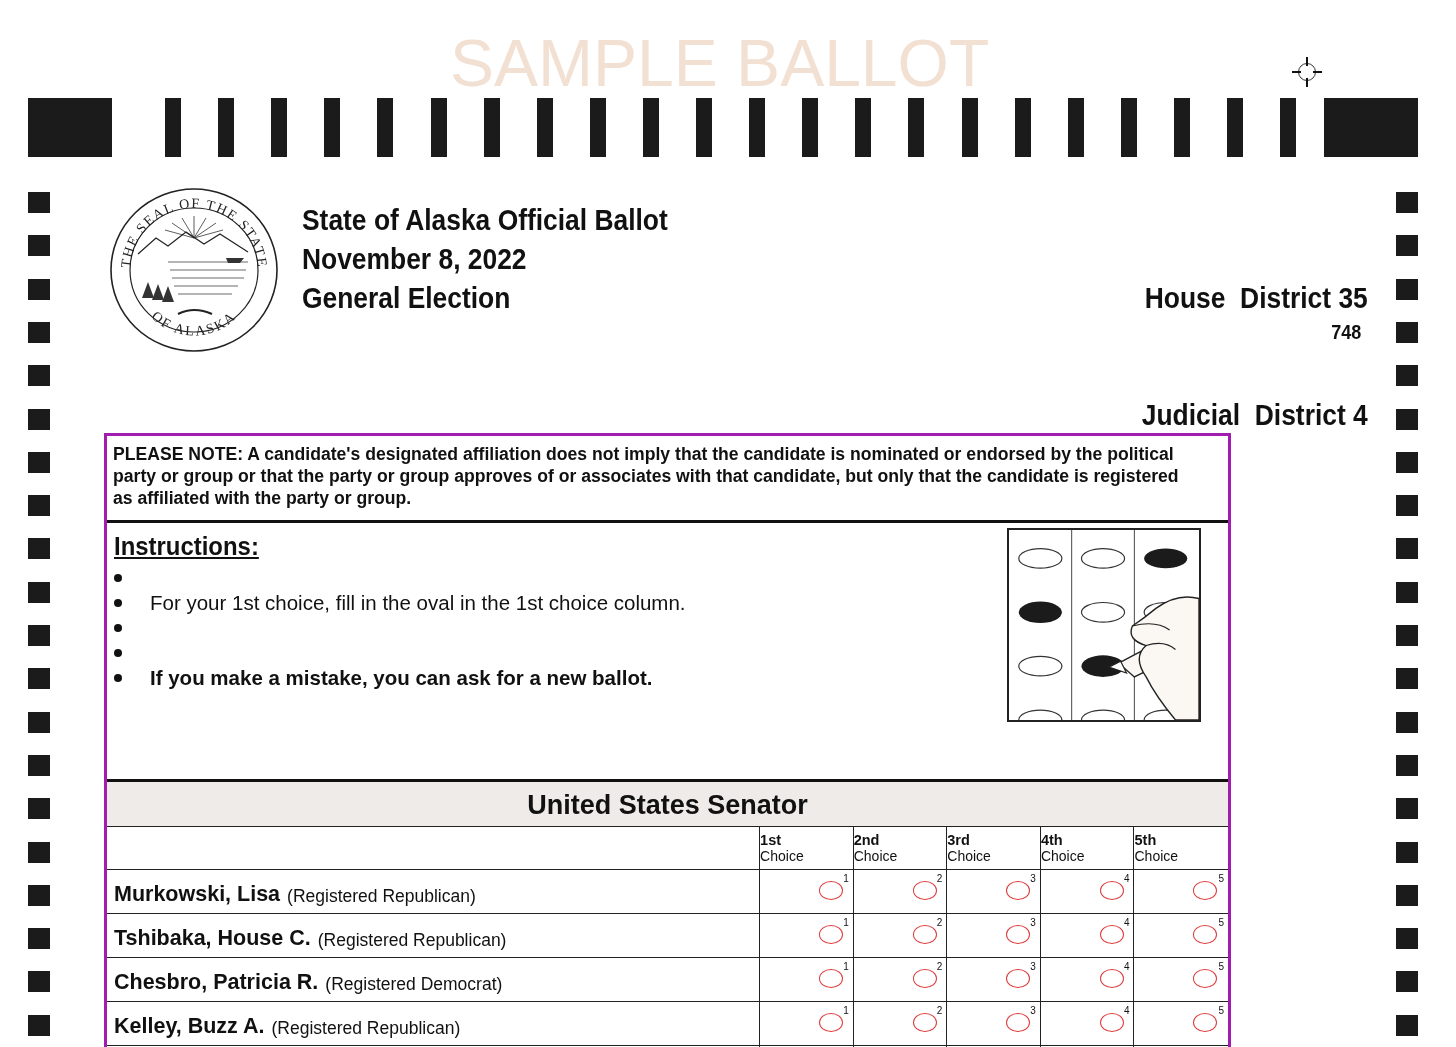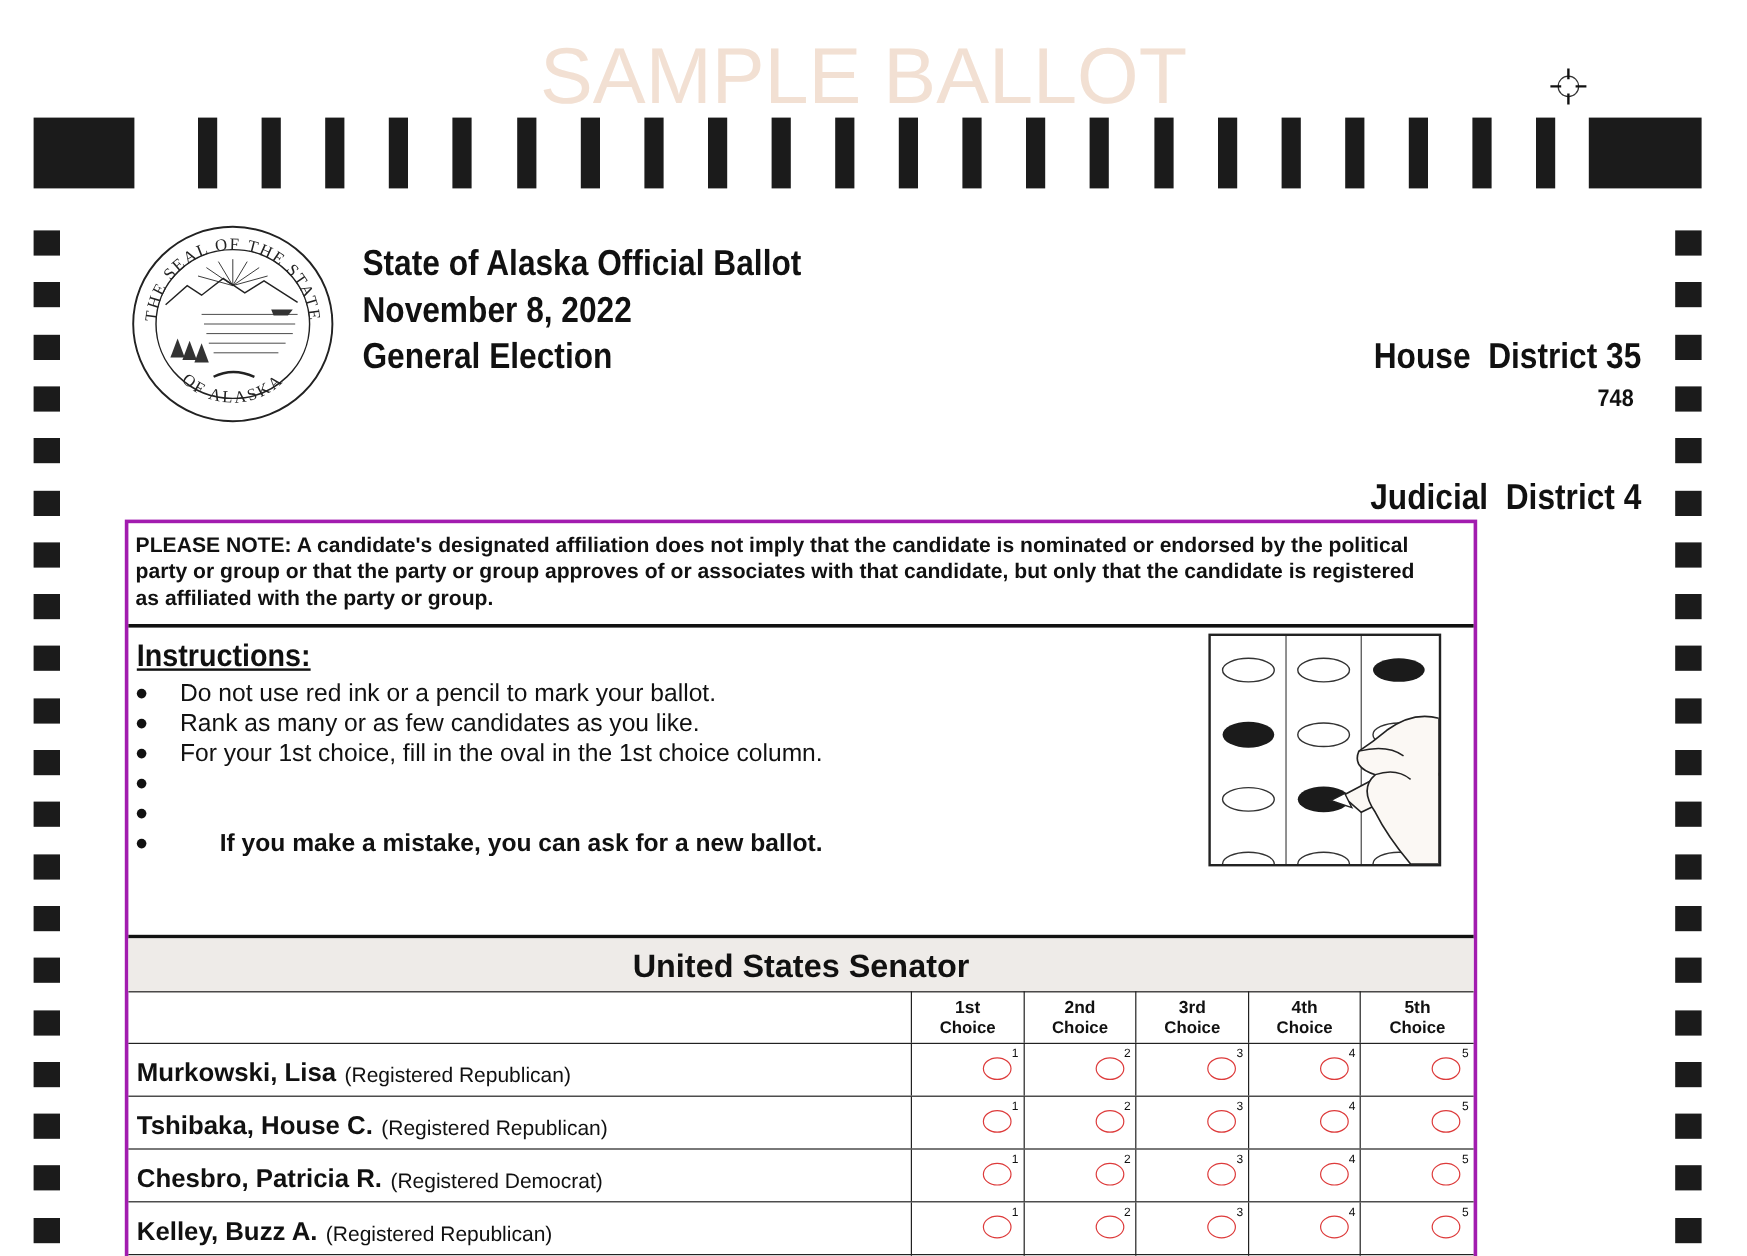--- a/index.html
+++ b/index.html
@@ -14,33 +14,33 @@
   .hdr-title { left:302px; top:200px; font-size:30px; font-weight:bold; line-height:39px; transform:scaleX(0.88); transform-origin:left top; white-space:nowrap; }
   .hdr-district { right:88px; top:200px; font-size:30px; font-weight:bold; line-height:39px; text-align:right; transform:scaleX(0.88); transform-origin:right top; white-space:pre; }
   .ballot-no { right:95px; top:321px; font-size:20px; font-weight:bold; transform:scaleX(0.9); transform-origin:right top; }
   .frame { left:104px; top:395px; width:1127px; height:650px; border:3px solid #a21caf; box-sizing:border-box;margin-top:38px; }
   .note { position:absolute; left:0; top:0; right:0; height:87px; border-bottom:3px solid #111; padding:7px 6px 0 6px; box-sizing:border-box; font-size:17.6px; font-weight:bold; line-height:22px; }
   .instr { position:absolute; left:0; top:87px; right:0; height:259px; border-bottom:3px solid #111; box-sizing:border-box; }
   .instr h2 { margin:0; position:absolute; left:7px; top:8px; font-size:26px; font-weight:bold; text-decoration:underline; transform:scaleX(0.92); transform-origin:left top; }
   .instr ul { list-style:none; margin:0; padding:0; position:absolute; left:5px; top:42px; }
   .instr li { font-size:20.5px; line-height:25px; height:25px; position:relative; padding-left:38px; white-space:nowrap; }
   .instr li .dot { position:absolute; left:2px; top:9px; width:8px; height:8px; border-radius:50%; background:#111; }
-  .instr li.bold { font-weight:bold;text-align:right; }
+  .instr li.bold { font-weight:bold; }
   .example { position:absolute; left:900px; top:5px; width:194px; height:194px; border:2px solid #222; box-sizing:border-box; background:#fff; overflow:hidden; }
   .contest-title { position:absolute; left:0; right:0; top:346px; height:44px; background:#eeebe8; border-bottom:1px solid #222; text-align:center; font-size:27px; font-weight:bold; line-height:46px; }
   .grid { position:absolute; left:0; right:0; top:390px; }
   .row { position:relative; height:43px; border-bottom:1px solid #222; display:flex; }
   .row.head { height:43px; }
   .row:last-child { border-bottom:none; }
   .cand { width:736px; border-right:1px solid #222; box-sizing:border-box; padding-left:7px; display:flex; align-items:flex-end; padding-bottom:6px; font-size:17.5px; white-space:nowrap; }
   .cand .nm { font-size:21.5px; font-weight:bold; margin-right:7px; }
   .cand.writein { font-size:17.5px; padding-bottom:9px; padding-left:4px; }
   .col { width:105.5px; border-right:1px solid #222; box-sizing:border-box; position:relative; }
   .col:last-child { border-right:none; }
-  .col.head { text-align:center; font-size:14px; line-height:16px; padding-top:6px;font-weight:bold; }
+  .col.head { text-align:left; font-size:14px; line-height:16px; padding-top:6px; }
   .col.head b { display:block; font-size:14.5px; }
   .oval { position:absolute; left:59px; top:11px; width:24px; height:19px; border:1.3px solid #dd3b3b; border-radius:50%; box-sizing:border-box; }
   .num { position:absolute; right:4px; top:3px; font-size:10px; }
 </style>
 </head>
 <body>
 
 <div class="abs watermark">SAMPLE BALLOT</div>
 
 <svg class="abs crosshair" viewBox="0 0 32 32">
@@ -177,22 +177,21 @@
 
   <div class="note">
     <div>PLEASE NOTE: A candidate's designated affiliation does not imply that the candidate is nominated or endorsed by the political</div>
     <div>party or group or that the party or group approves of or associates with that candidate, but only that the candidate is registered</div>
     <div>as affiliated with the party or group.</div>
   </div>
 
   <div class="instr">
     <h2>Instructions:</h2>
     <ul id="instr-list">
-        <li><span class="dot"></span><span>Do not use red ink or a pencil to mark your ballot.</span></li>
-        <li><span class="dot"></span><span>Rank as many or as few candidates as you like.</span></li>
+        <li><span class="dot"></span></li>
         <li><span class="dot"></span><span>For your 1st choice, fill in the oval in the 1st choice column.</span></li>
         <li><span class="dot"></span></li>
         <li><span class="dot"></span></li>
         <li class="bold"><span class="dot"></span><span>If you make a mistake, you can ask for a new ballot.</span></li>
       </ul>
 
     <svg class="example" viewBox="0 0 194 194">
       <line x1="64" y1="0" x2="64" y2="194" stroke="#444" stroke-width="1"></line>
       <line x1="128" y1="0" x2="128" y2="194" stroke="#444" stroke-width="1"></line>
       <ellipse cx="32" cy="29" rx="22" ry="10" fill="#fff" stroke="#333" stroke-width="1.2"></ellipse>

